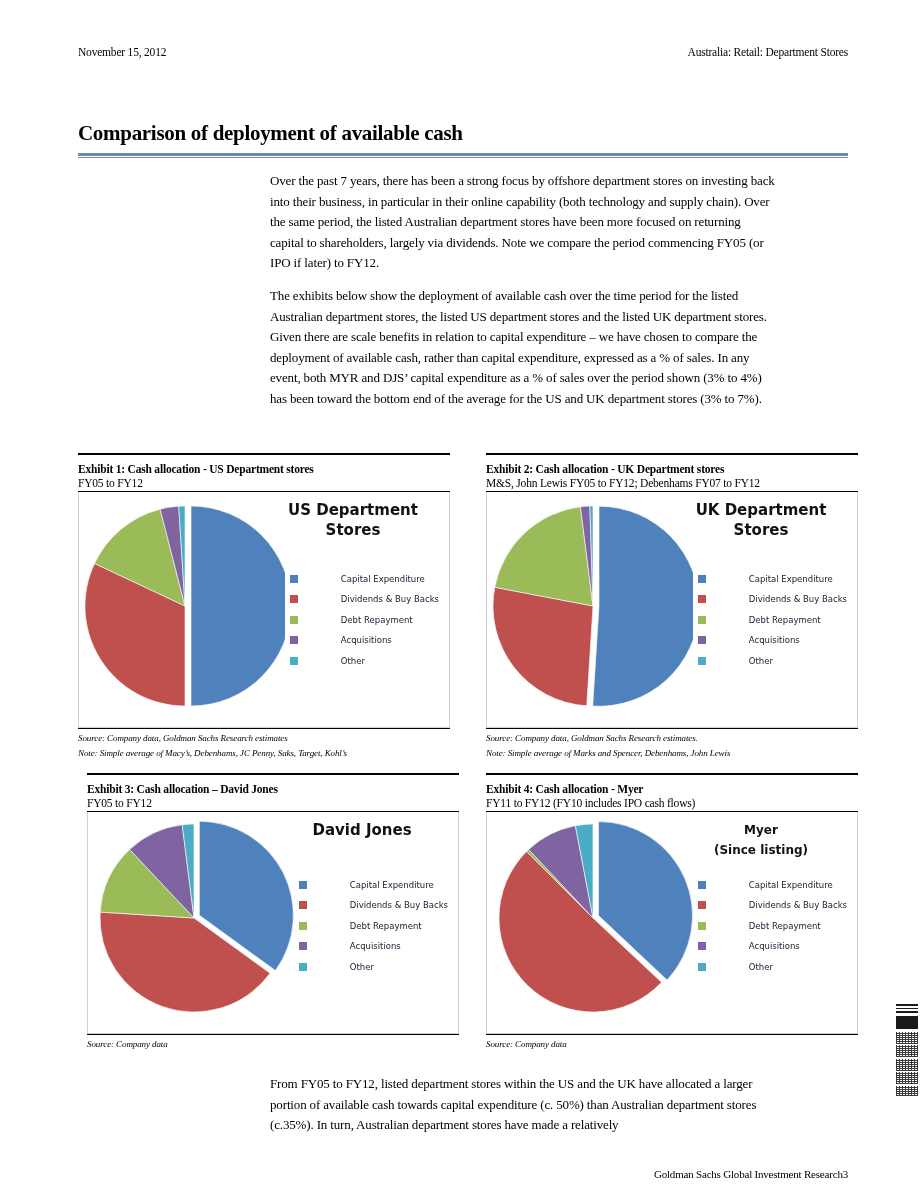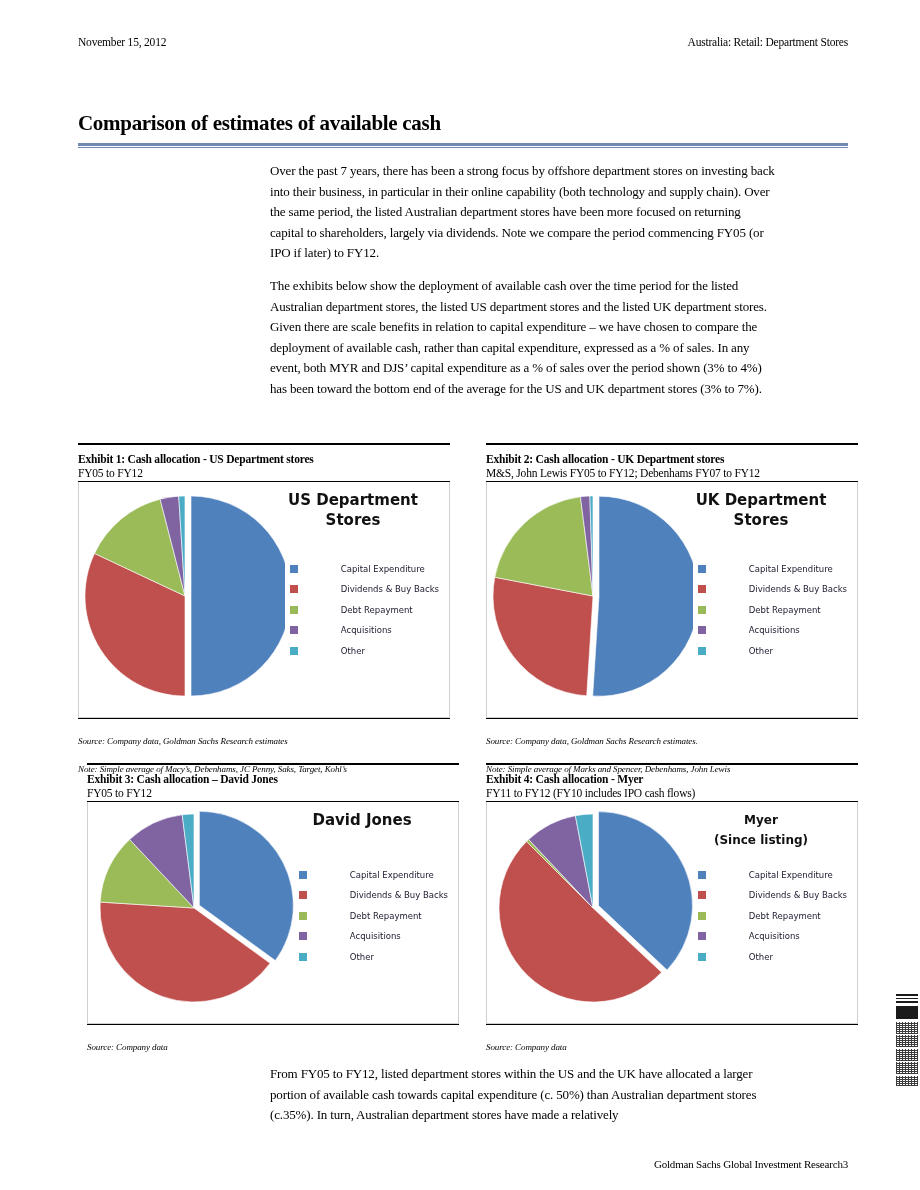--- a/index.html
+++ b/index.html
@@ -4,21 +4,21 @@
 <style>
   html,body{margin:0;padding:0;}
   body{
     width:920px;height:1190px;
     background:#ffffff;
     font-family:"Liberation Serif","DejaVu Serif",serif;
     color:#000000;
     position:relative;
     overflow:hidden;
   }
-  .page{position:absolute;left:0;top:6px;width:920px;height:1040px;}
+  .page{position:absolute;left:0;top:16px;width:920px;height:1040px;}
 
   
   .runhead{position:absolute;left:78px;top:30px;width:770px;
            display:flex;justify-content:space-between;
            font-size:11.5px;letter-spacing:-0.2px;}
   .runhead span{white-space:nowrap;}
 
   
   .title-wrap{position:absolute;left:78px;top:105px;width:770px;}
   .title{font-size:21px;font-weight:bold;letter-spacing:-0.3px;
@@ -47,21 +47,21 @@
   .ex-sub{font-size:11.5px;line-height:14px;letter-spacing:-0.2px;
           white-space:nowrap;}
   .ex-rule-mid{height:1.2px;background:#000;margin-top:1px;}
 
   .chart-box{border:1px solid #D0D0D0;border-top:none;height:236px;
              position:relative;background:#fff;box-sizing:border-box;}
   .chart-box.short{height:222px;}
 
   .ex-rule-bot{height:1.2px;background:#000;margin-top:0px;}
   .ex-note{font-size:9px;font-style:italic;line-height:11.5px;
-           letter-spacing:-0.1px;padding-top:17px;white-space:nowrap;}
+           letter-spacing:-0.1px;padding-top:4px;white-space:nowrap;}
 
   
   .chart-title{position:absolute;right:8px;top:8px;width:176px;
                text-align:center;font-family:"DejaVu Sans","Liberation Sans",sans-serif;
                font-size:15px;font-weight:bold;line-height:20px;color:#111;}
   .chart-title.small{font-size:12px;}
   .chart-title .line2{display:block;}
 
   .pie-holder{position:absolute;left:6px;top:4px;width:200px;height:228px;}
   .pie-holder svg{display:block;}
@@ -90,21 +90,21 @@
 <body>
 
 <div class="page">
 
   <div class="runhead">
     <span>November 15, 2012</span>
     <span>Australia: Retail: Department Stores</span>
   </div>
 
   <div class="title-wrap">
-    <div class="title">Comparison of estimates of available cash</div>
+    <div class="title">Comparison of deployment of available cash</div>
     <div class="title-rule"></div>
     <div class="title-rule-2"></div>
   </div>
 
   <div class="para" id="para1">Over the past 7 years, there has been a strong focus by offshore department stores on investing back into their business, in particular in their online capability (both technology and supply chain). Over the same period, the listed Australian department stores have been more focused on returning capital to shareholders, largely via dividends. Note we compare the period commencing FY05 (or IPO if later) to FY12.</div>
   <div class="para" id="para2">The exhibits below show the deployment of available cash over the time period for the listed Australian department stores, the listed US department stores and the listed UK department stores. Given there are scale benefits in relation to capital expenditure – we have chosen to compare the deployment of available cash, rather than capital expenditure, expressed as a % of sales. In any event, both MYR and DJS’ capital expenditure as a % of sales over the period shown (3% to 4%) has been toward the bottom end of the average for the US and UK department stores (3% to 7%).</div>
   <div class="para" id="para3">From FY05 to FY12, listed department stores within the US and the UK have allocated a larger portion of available cash towards capital expenditure (c. 50%) than Australian department stores (c.35%). In turn, Australian department stores have made a relatively</div>
 
   <div class="exhibit" id="ex1">
     <div class="ex-rule-top"></div>

